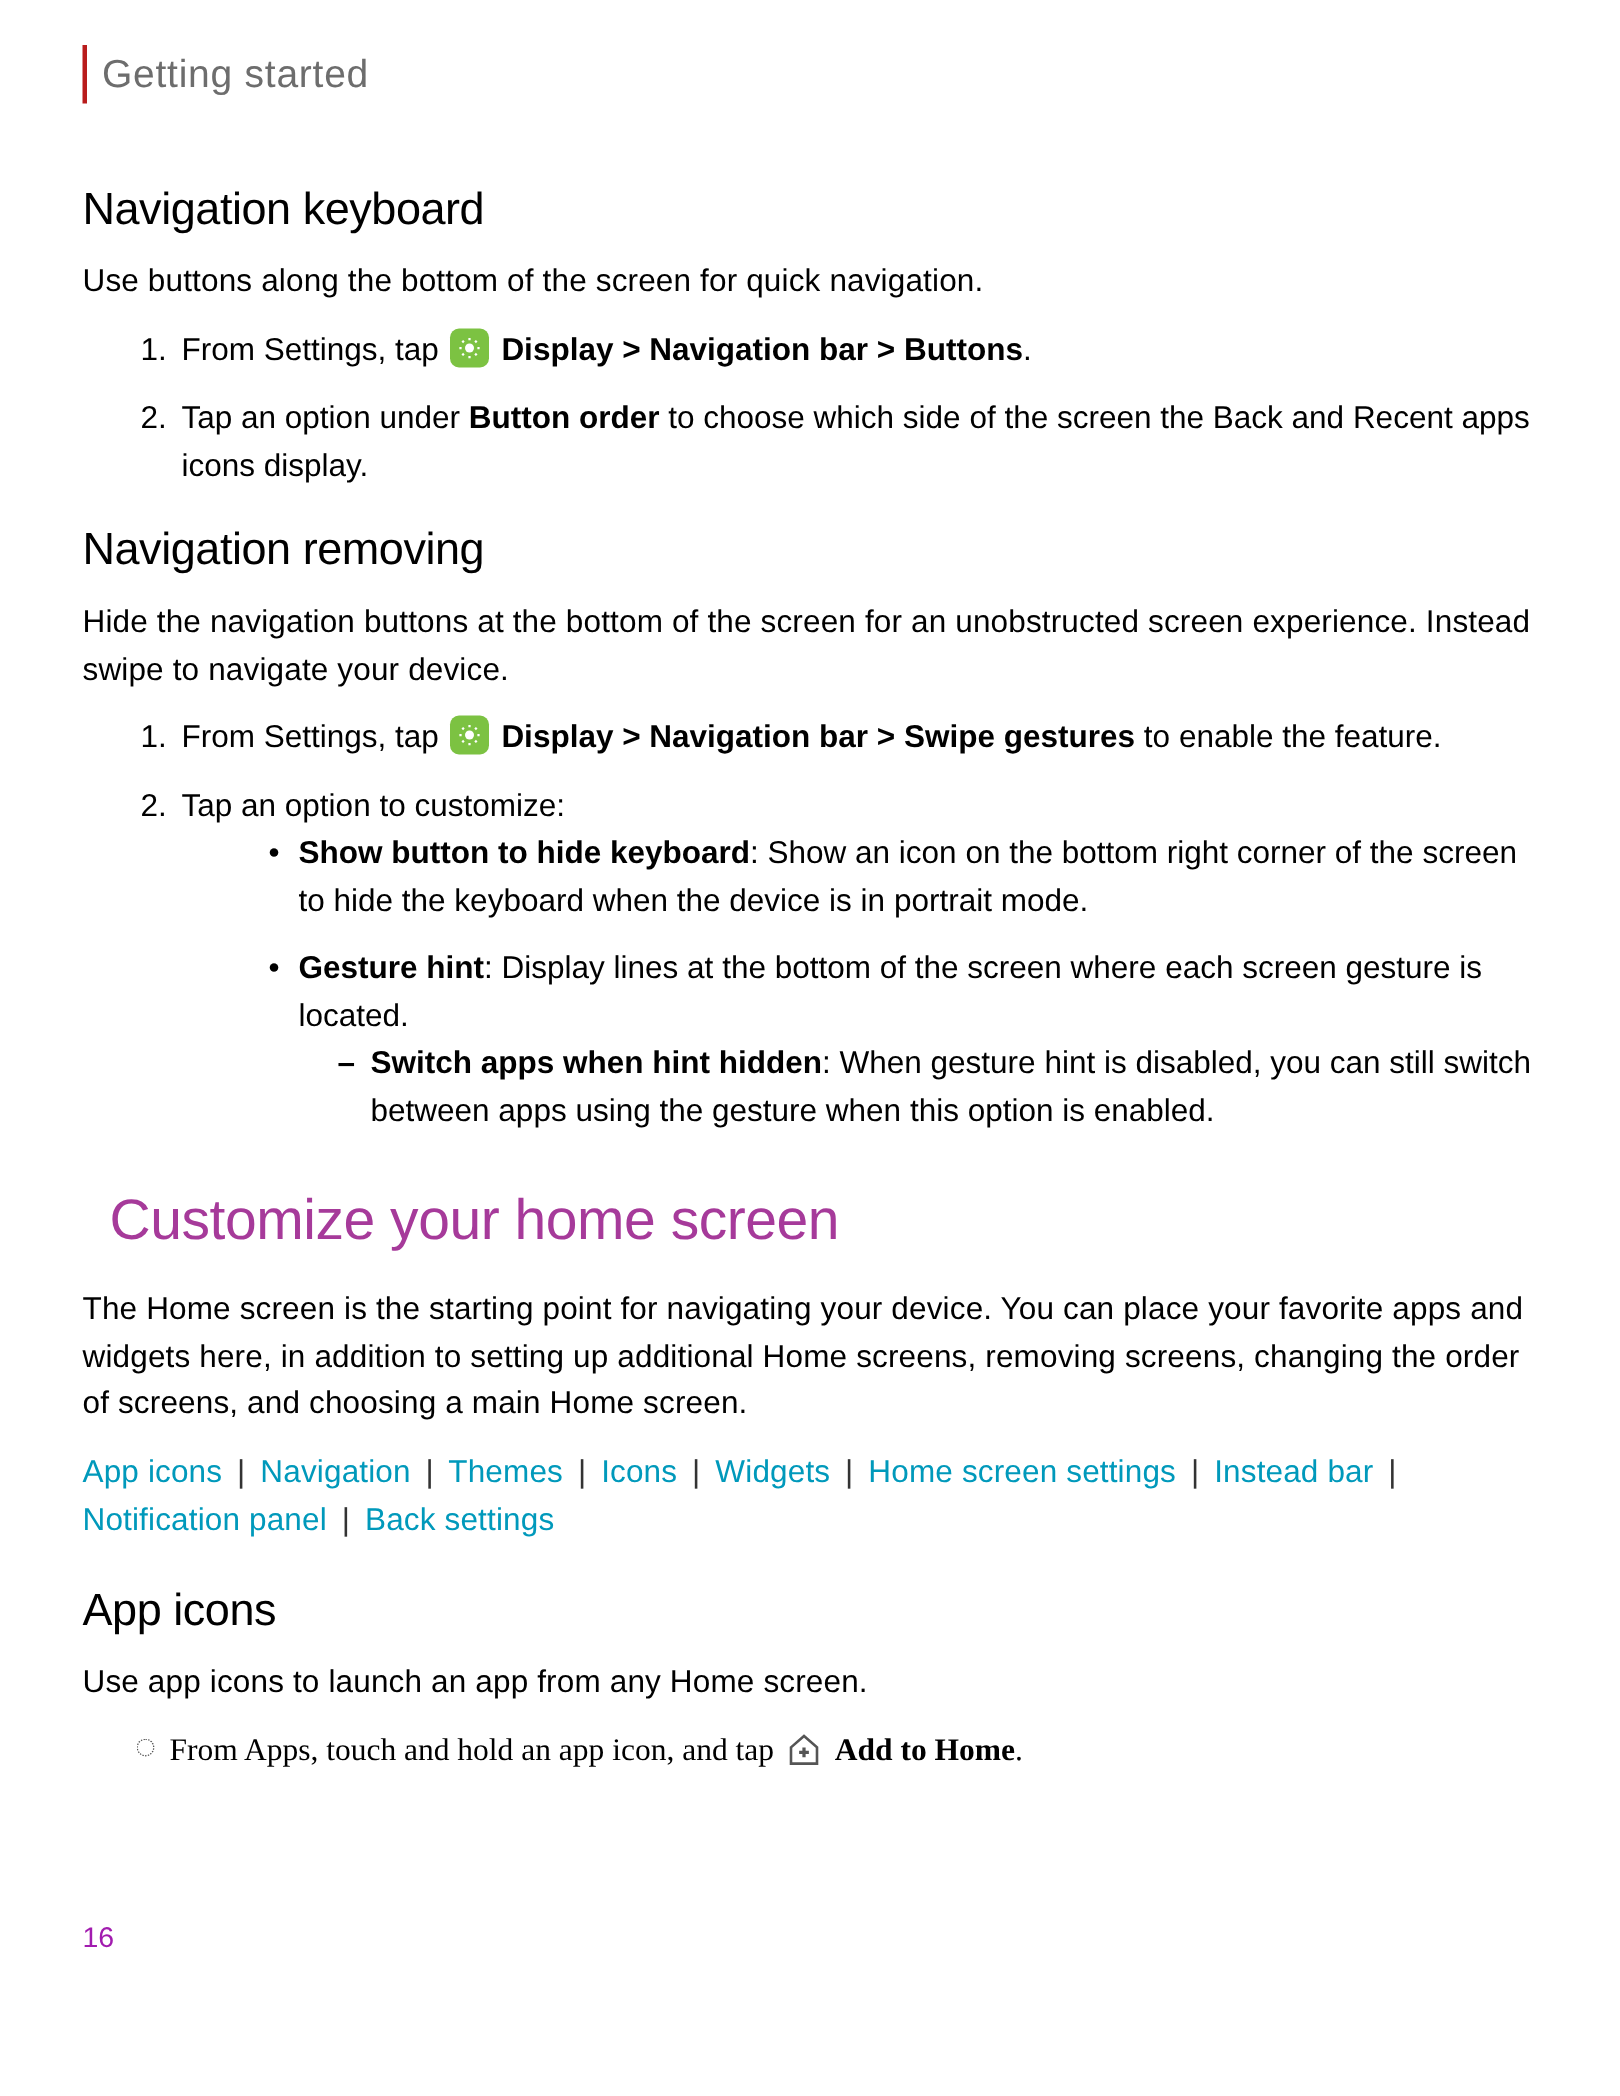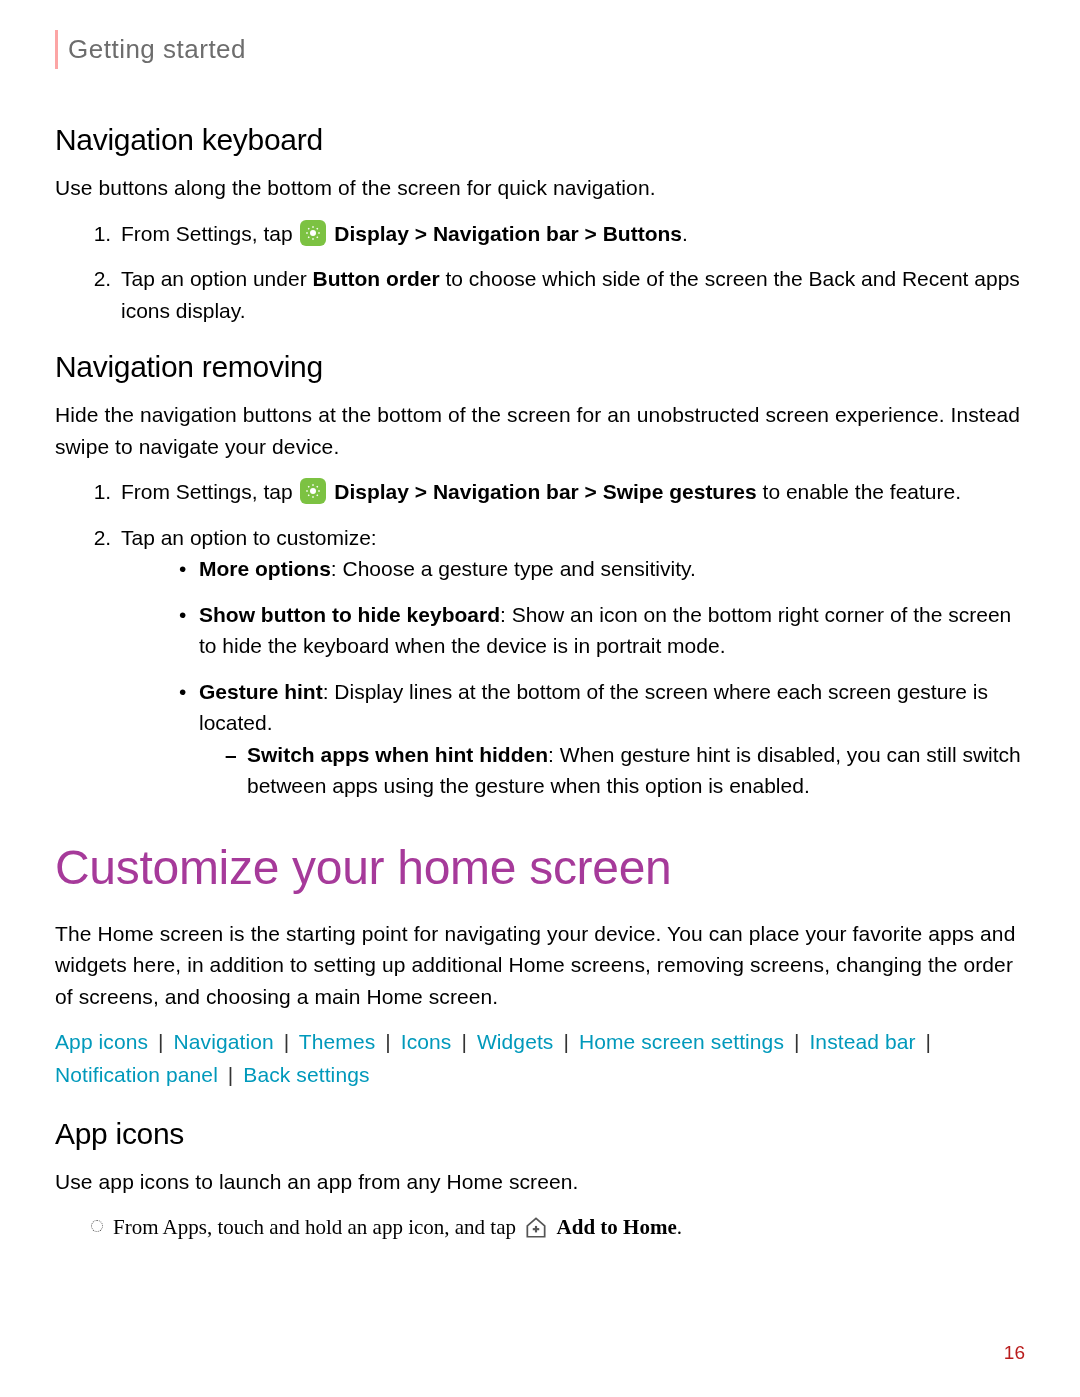--- a/index.html
+++ b/index.html
@@ -9,39 +9,40 @@
     line-height: 1.5;
     color: #000;
     padding: 30px 55px 40px 55px;
     width: 1080px;
     background: #fff;
   }
   .breadcrumb {
     color: #6d6d6d;
     font-size: 26px;
     font-weight: 300;
-    border-left: 3px solid #fca5a5;
+    border-left: 3px solid #b91c1c;
     padding-left: 10px;
     margin-bottom: 48px;
     letter-spacing: 0.5px;
   }
   h2.section {
     font-size: 30px;
     font-weight: 500;
     margin-bottom: 10px;
     margin-top: 18px;
     letter-spacing: -0.3px;
   }
   h1.main-heading {
     color: #a63a9a;
-    font-size: 48px;
+    font-size: 38px;
     font-weight: 400;
     margin-top: 30px;
     margin-bottom: 14px;
     letter-spacing: -0.3px;
+    margin-left: 18px;
   }
   p.body {
     margin-bottom: 14px;
     letter-spacing: 0.1px;
   }
   ol {
     list-style: decimal;
     padding-left: 62px;
     margin-bottom: 12px;
   }
@@ -132,24 +133,24 @@
   }
   .links-row a {
     color: #0099bb;
     text-decoration: none;
   }
   .links-row .sep {
     color: #333;
     margin: 0 4px;
   }
   .page-num {
-    text-align: right;
+    text-align: left;
     font-size: 19px;
     margin-top: 96px;
-    color: #b91c1c;
+    color: #a21caf;
   }
 </style>
 </head>
 <body>
 
 <div class="breadcrumb">Getting started</div>
 
 <h2 class="section">Navigation keyboard</h2>
 <p class="body">Use buttons along the bottom of the screen for quick navigation.</p>
 <ol>
@@ -192,23 +193,20 @@
         <line x1="5.6" y1="18.4" x2="7" y2="17"></line>
           <line x1="17" y1="7" x2="18.4" y2="5.6"></line>
       </svg>
     </span>
     <span class="bold">Display &gt; Navigation bar &gt; Swipe gestures</span><span> to enable the feature.</span>
   </li>
   <li>
     <span>Tap an option to customize:</span>
     <ul class="bullets">
       <li>
-        <span class="bold">More options</span><span>: Choose a gesture type and sensitivity.</span>
-      </li>
-      <li>
         <span class="bold">Show button to hide keyboard</span><span>: Show an icon on the bottom right corner of the screen to hide the keyboard when the device is in portrait mode.</span>
       </li>
       <li>
         <span class="bold">Gesture hint</span><span>: Display lines at the bottom of the screen where each screen gesture is located.</span>
         <ul class="dash">
           <li>
             <span class="bold">Switch apps when hint hidden</span><span>: When gesture hint is disabled, you can still switch between apps using the gesture when this option is enabled.</span>
           </li>
         </ul>
       </li>

